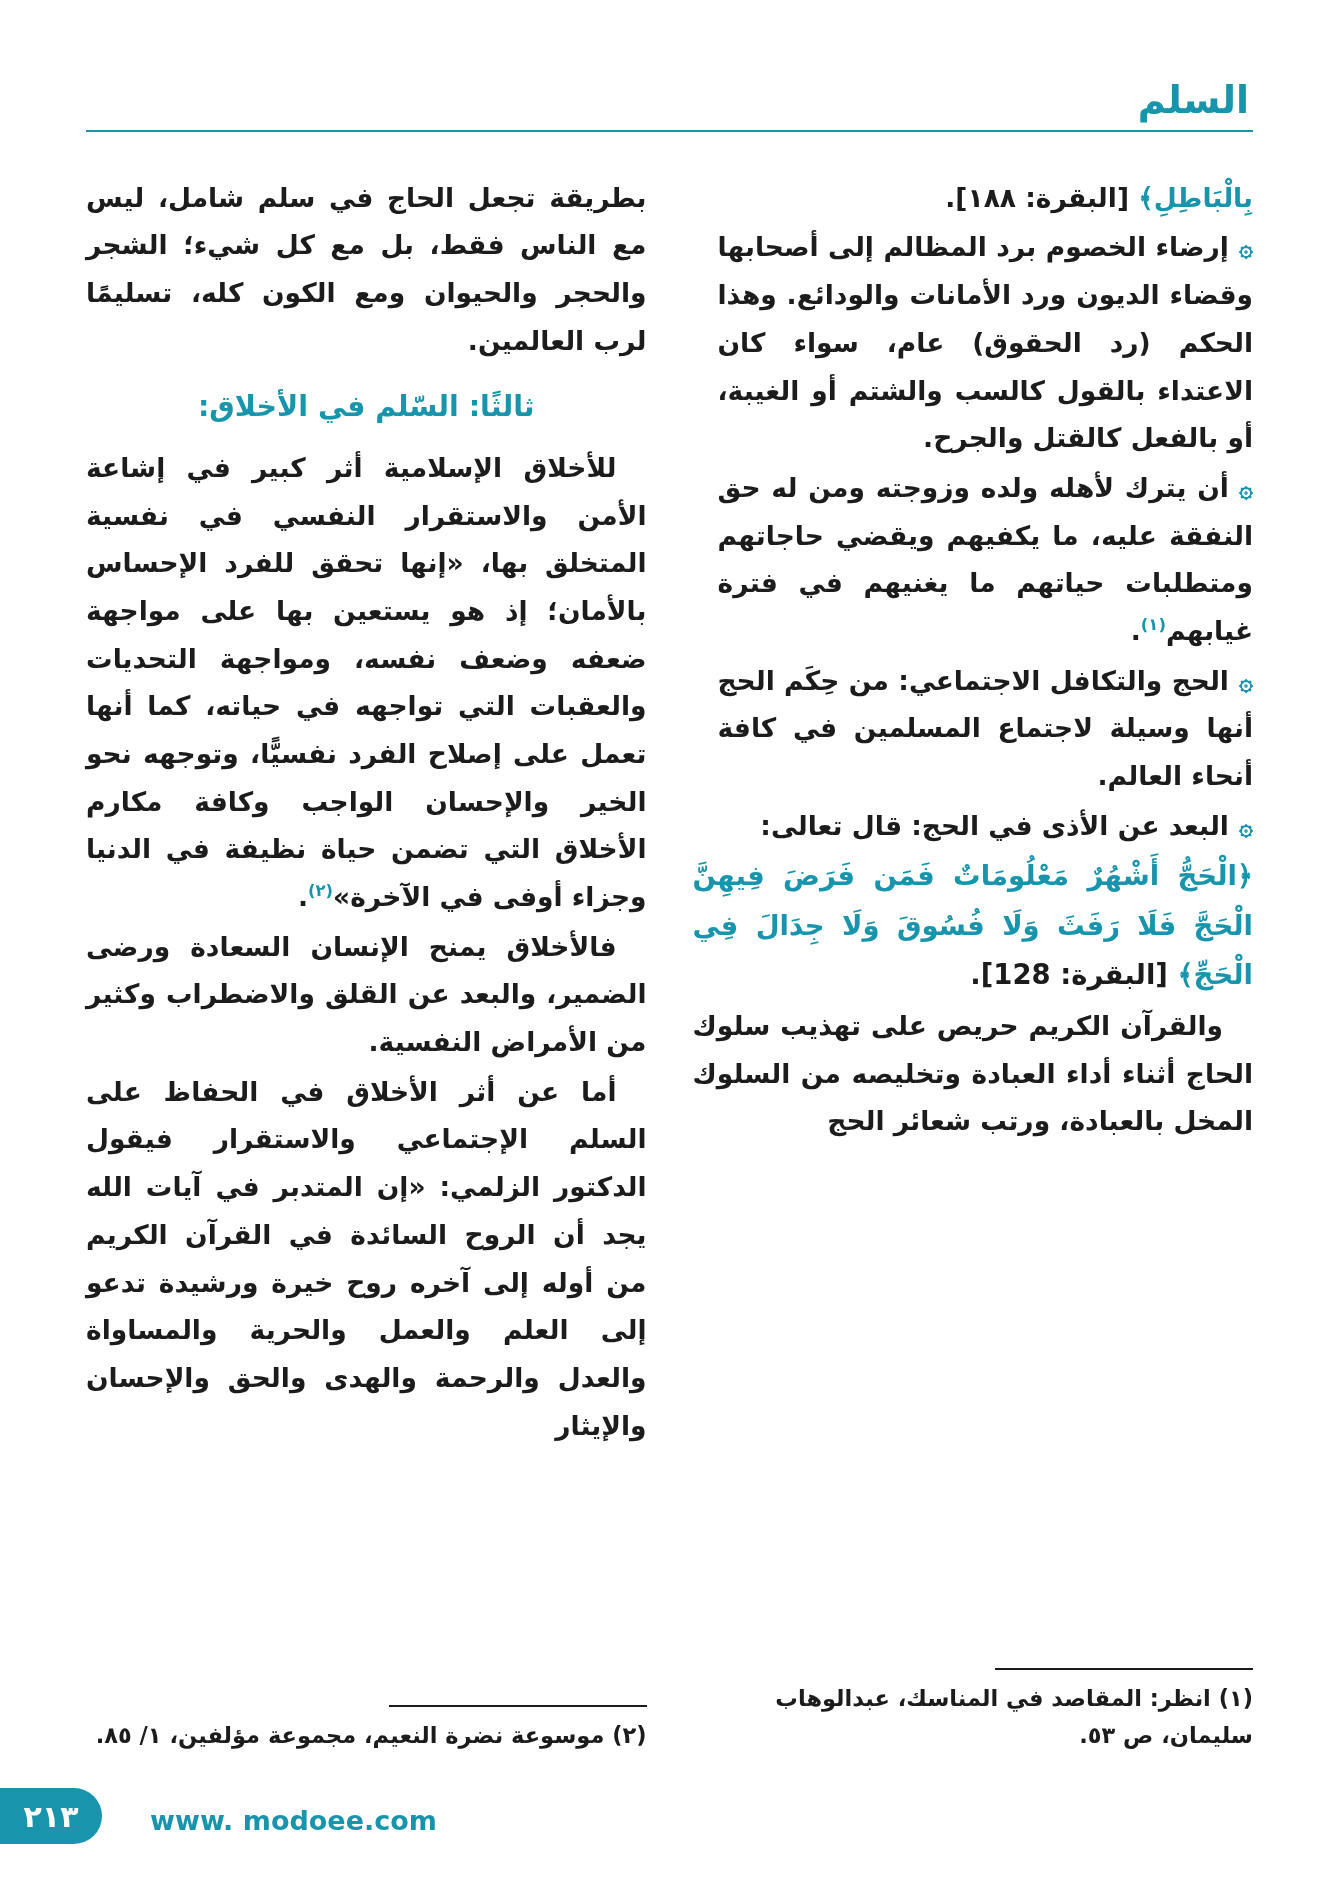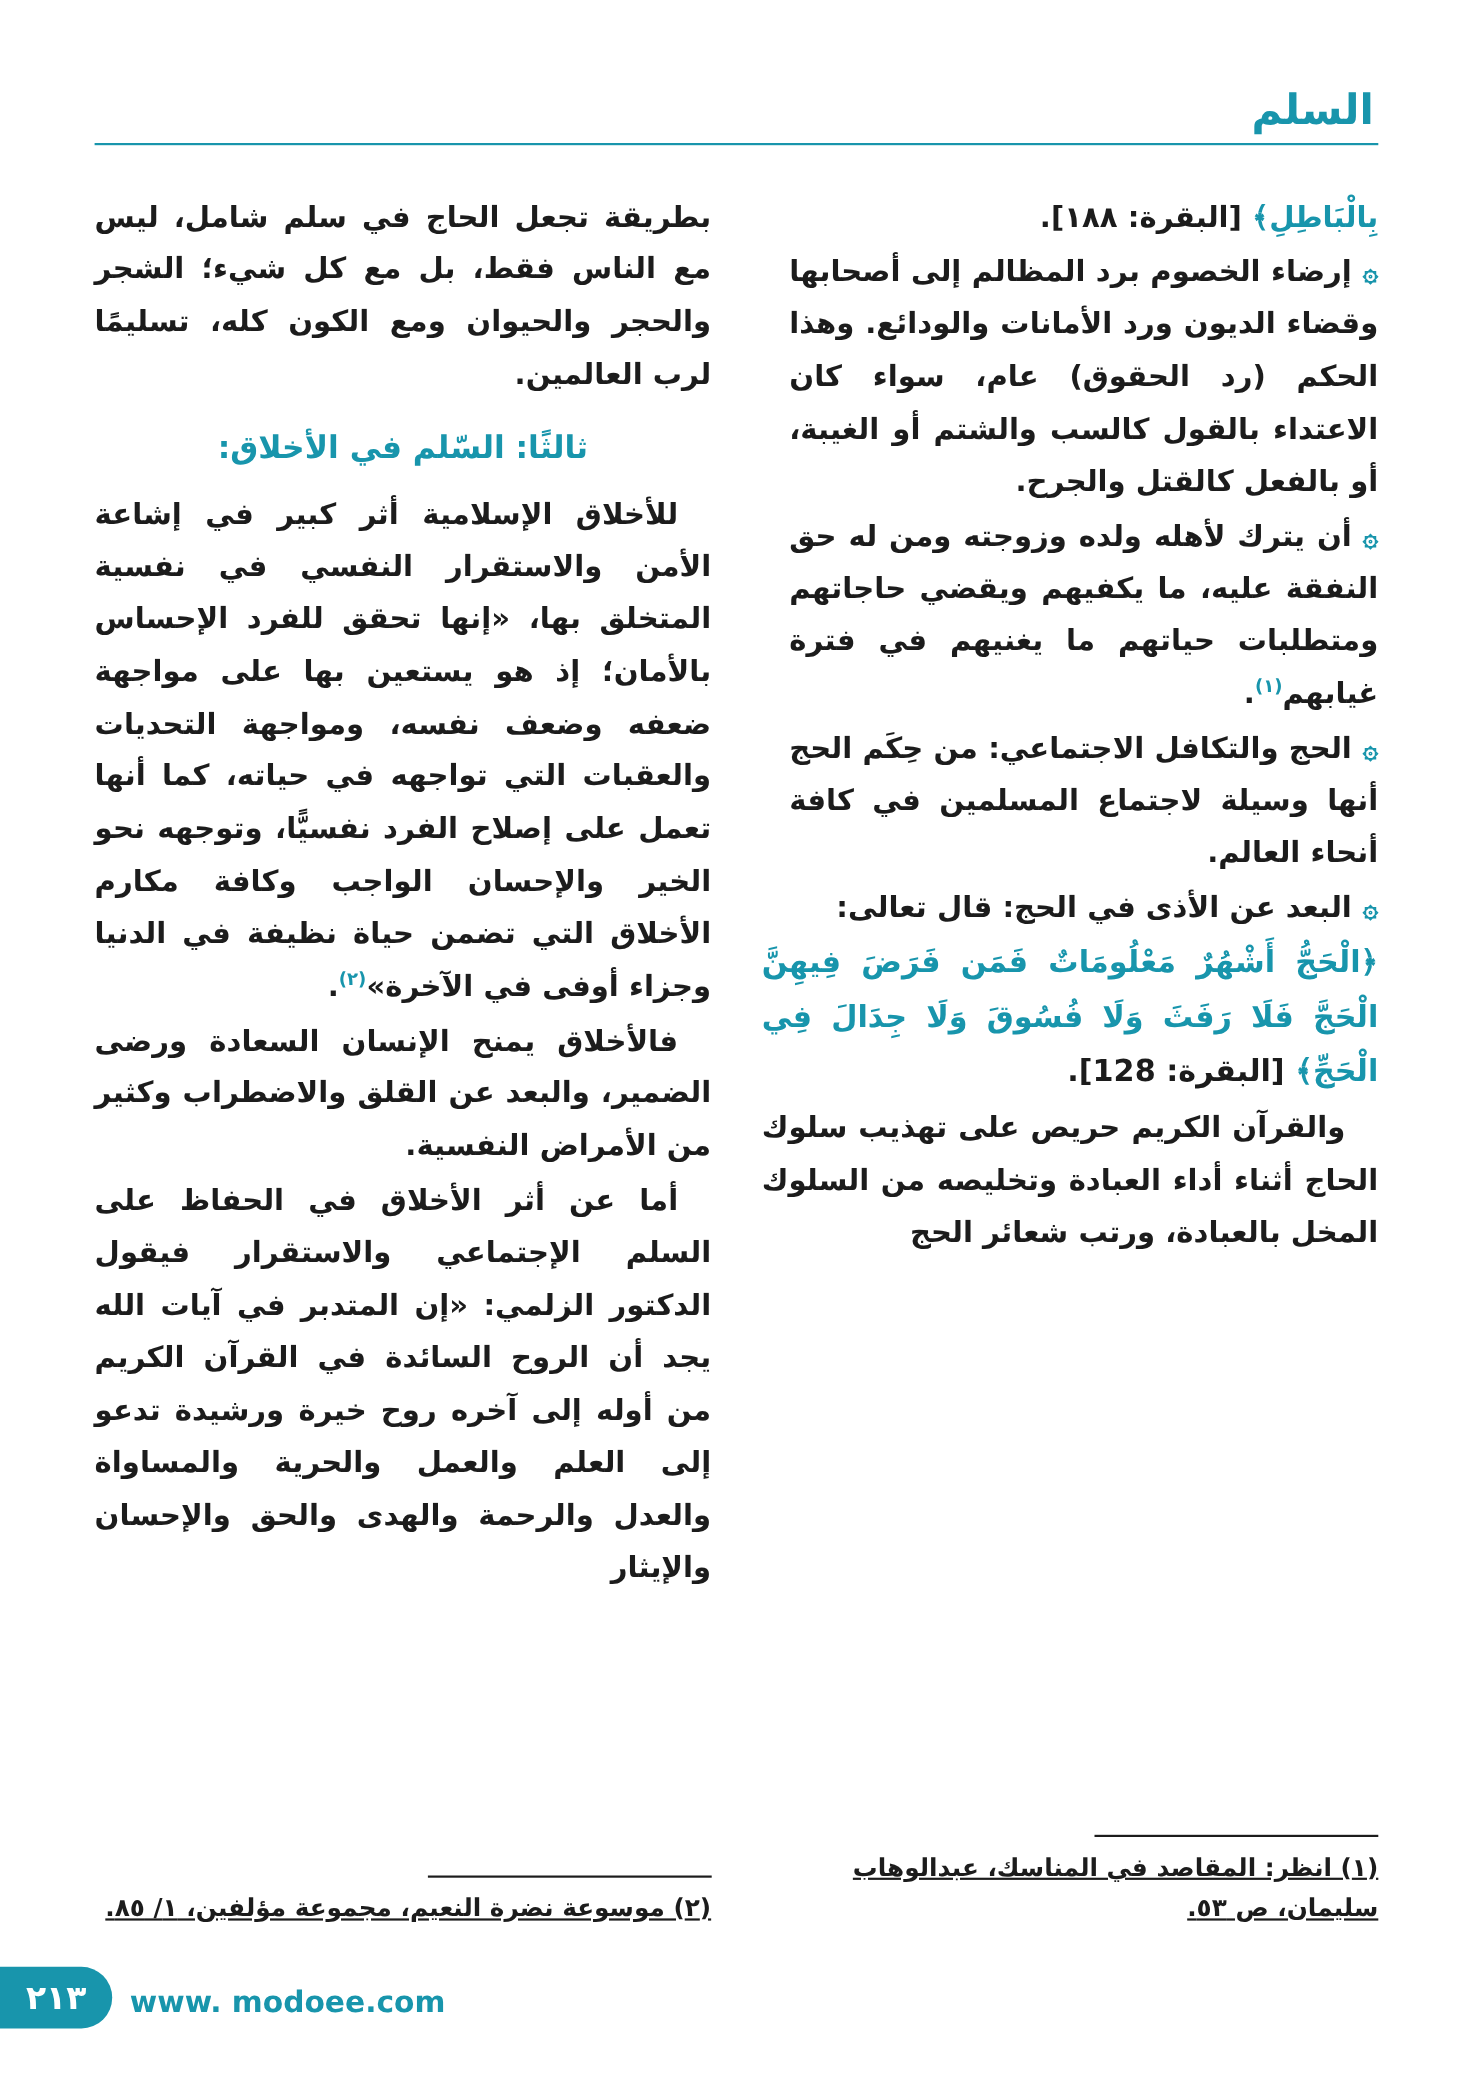--- a/index.html
+++ b/index.html
@@ -80,21 +80,20 @@
     color: #1895ac;
     font-size: 27.5px;
   }
 
   
   .footnote-block {
     margin-top: auto;
     padding-top: 16px;
     font-size: 22.5px;
     line-height: 1.65;
-    text-decoration: underline;
   }
   .footnote-rule {
     border: none;
     border-top: 2.5px solid #1c1c1c;
     width: 46%;
     margin: 0 0 10px auto; 
   }
   .footnote-text { text-align: right; }
 
   
@@ -109,21 +108,21 @@
     border-radius: 0 28px 28px 0;
     display: flex;
     align-items: center;
     justify-content: center;
     font-size: 30px;
     font-weight: bold;
     margin-top: 40px;
   }
   .website {
     position: absolute;
-    left: 118px;
+    left: 150px;
     bottom: 54px;
     color: #1895ac;
     font-size: 27px;
     font-weight: bold;
     direction: ltr;
   }
 </style>
 </head>
 <body>
 

